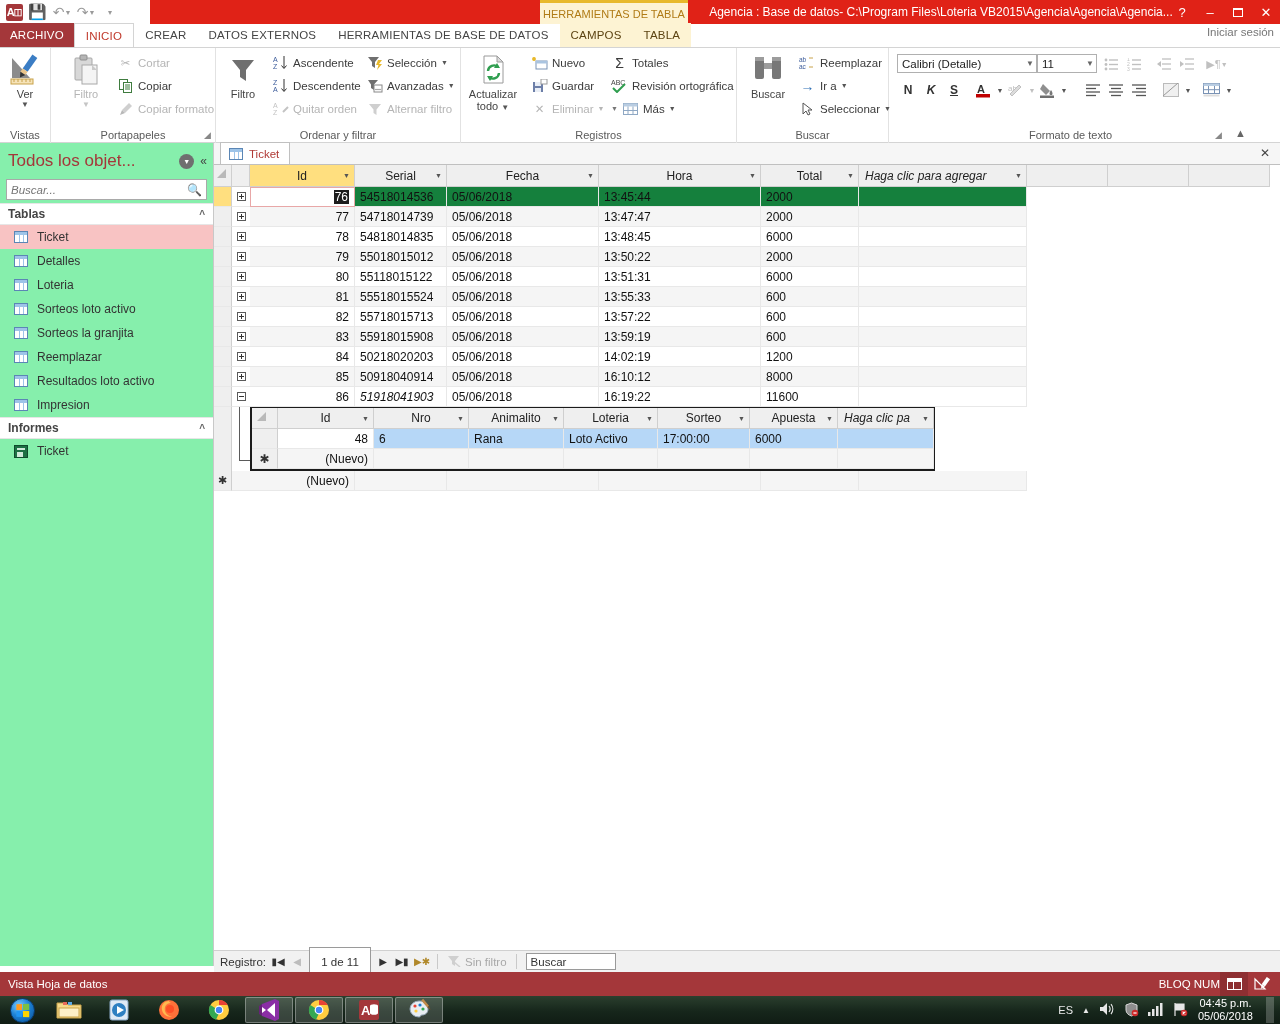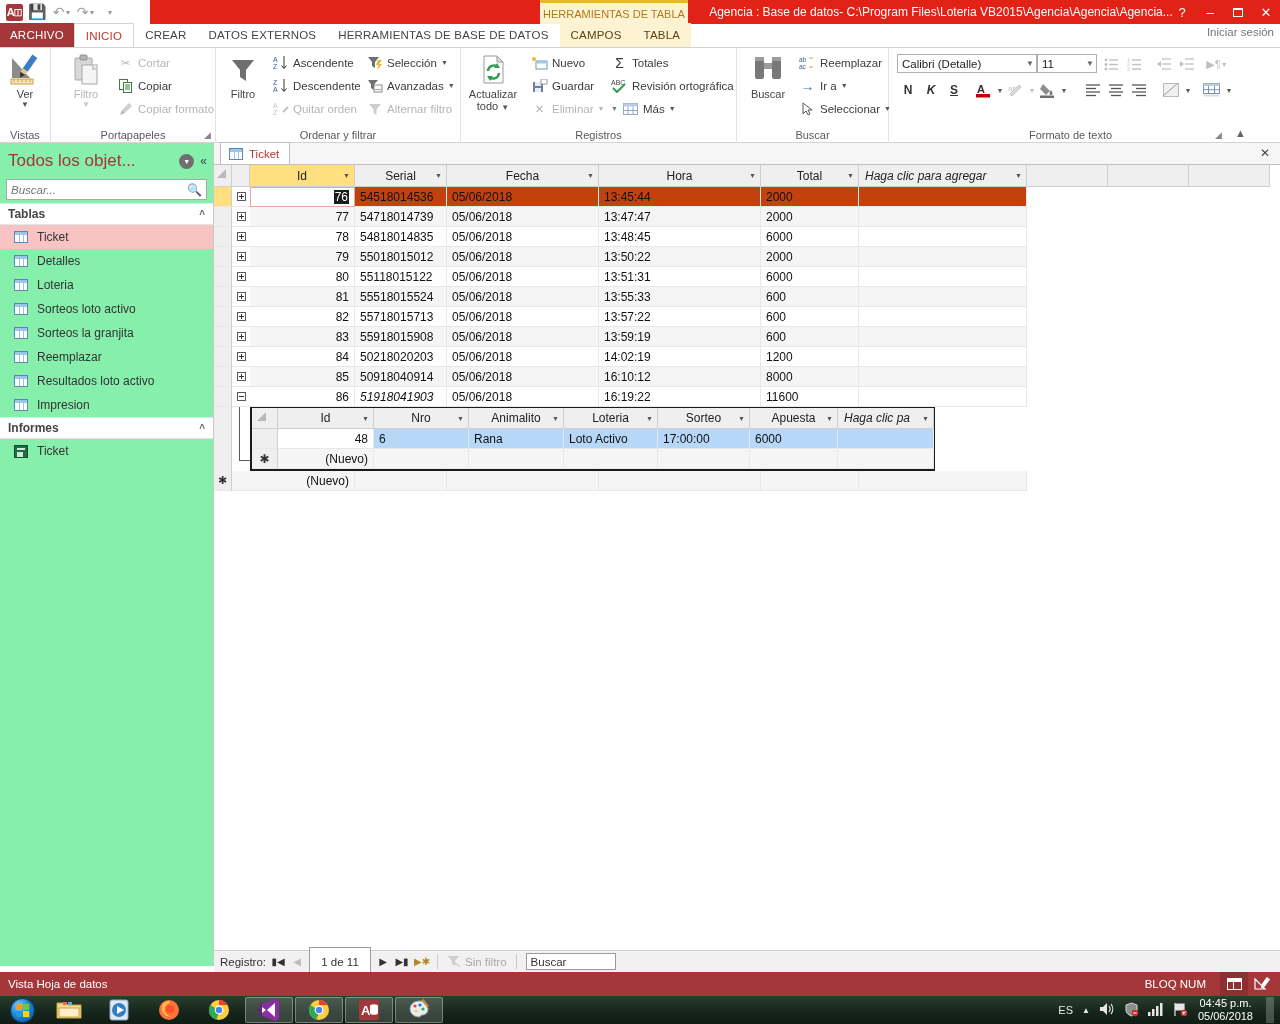--- a/index.html
+++ b/index.html
@@ -225,21 +225,21 @@
   }
   .plusbox:before { content:''; position:absolute; left:1px; top:3px; width:5px; height:1px; background:#333;}
   .plusbox.plus:after { content:''; position:absolute; left:3px; top:1px; width:1px; height:5px; background:#333;}
   .dcell {
     border-right: 1px solid #e8e8e8; border-bottom: 1px solid #e8e8e8;
     display: flex; align-items: center; padding: 0 5px; font-size: 12px; color: #111;
     flex: none; background: #ffffff; overflow: hidden; white-space: nowrap;
   }
   .dcell.num { justify-content: flex-end; }
   .drow.alt .dcell { background: #f5f5f5; }
-  .drow.sel .dcell { background: #c2410c; }
+  .drow.sel .dcell { background: #15803d; }
   .dcell.active {
     background: #ffffff !important; border: 1px solid #e8a7a7;
   }
   .selblk { background: #1c1c1c; color: #ffffff; padding: 0 1px; }
 
   
   .subwrap {
     position: relative; display: flex;
   }
   .sub-gutter { width: 18px; flex:none; background:#efefef; border-right:1px solid #cfcfcf;}
@@ -286,21 +286,21 @@
     display: flex; align-items: center; padding-left: 4px; font-size: 11.5px;
   }
 
   
   .statusbar {
     position: absolute; left: 0; right: 0; bottom: 28px; height: 24px;
     background: #a4373a; color: #ffffff; display: flex; align-items: center;
     font-size: 11.5px; padding: 0 4px 0 8px;
   }
   .statusbar .left { flex: 1; }
-  .bloqnum { padding-right: 14px; }
+  .bloqnum { }
   .view-btn {
     width: 28px; height: 24px; display:flex; align-items:center; justify-content:center;
   }
   .view-btn.act { background: #8e2f32; }
   .vi-datasheet { width: 15px; height: 12px; border: 1px solid #fff; position: relative; }
   .vi-datasheet:before{content:'';position:absolute;left:0;top:0;right:0;height:3px;background:#fff;}
   .vi-datasheet:after{content:'';position:absolute;left:5px;top:3px;bottom:0;width:1px;background:#fff;}
 
   
   .taskbar {

